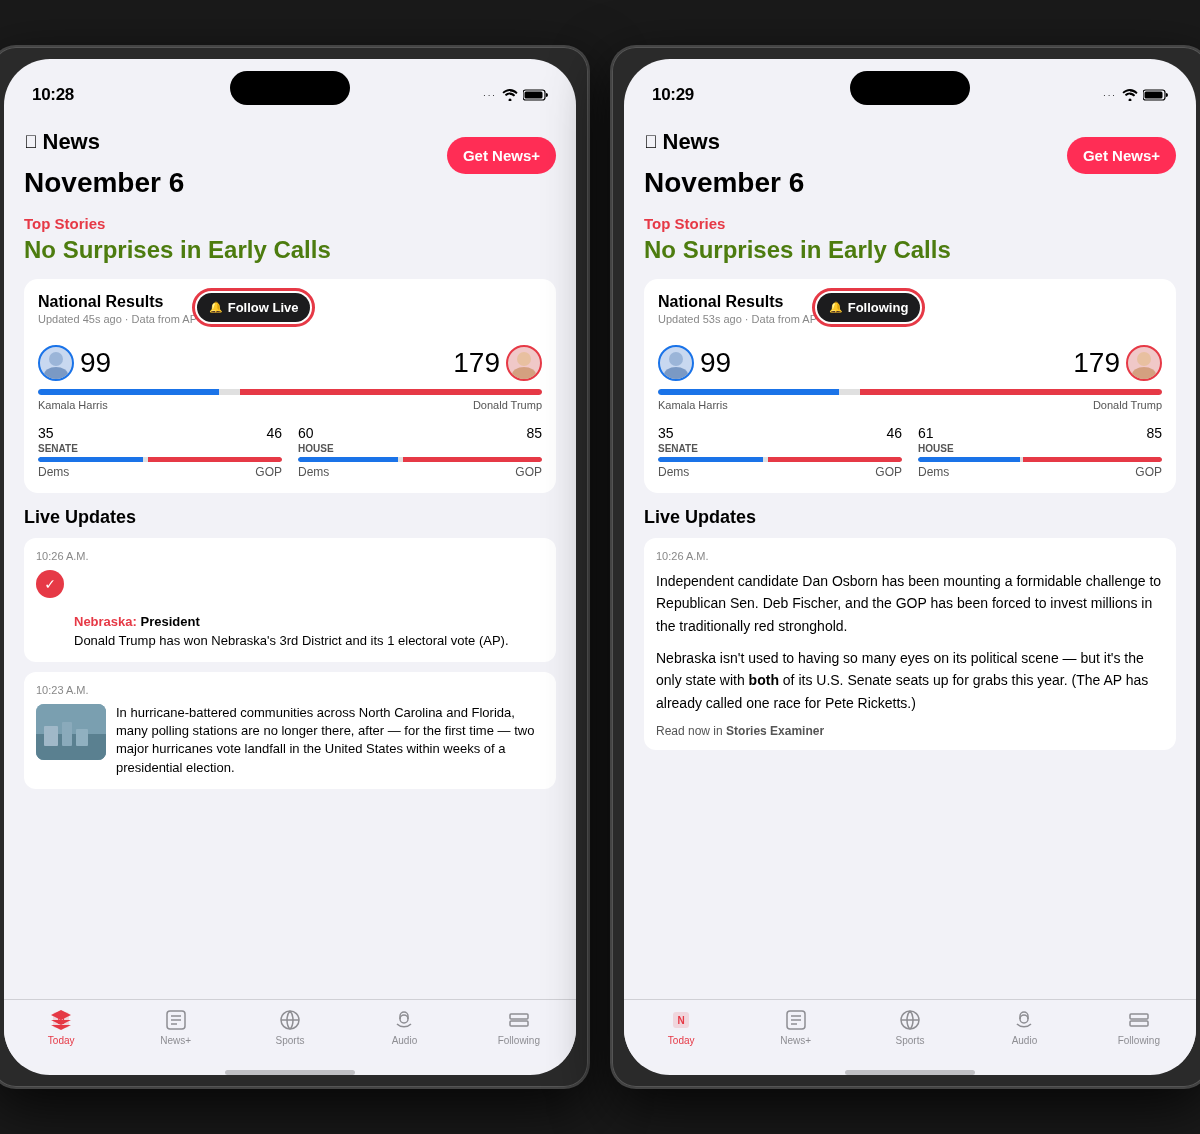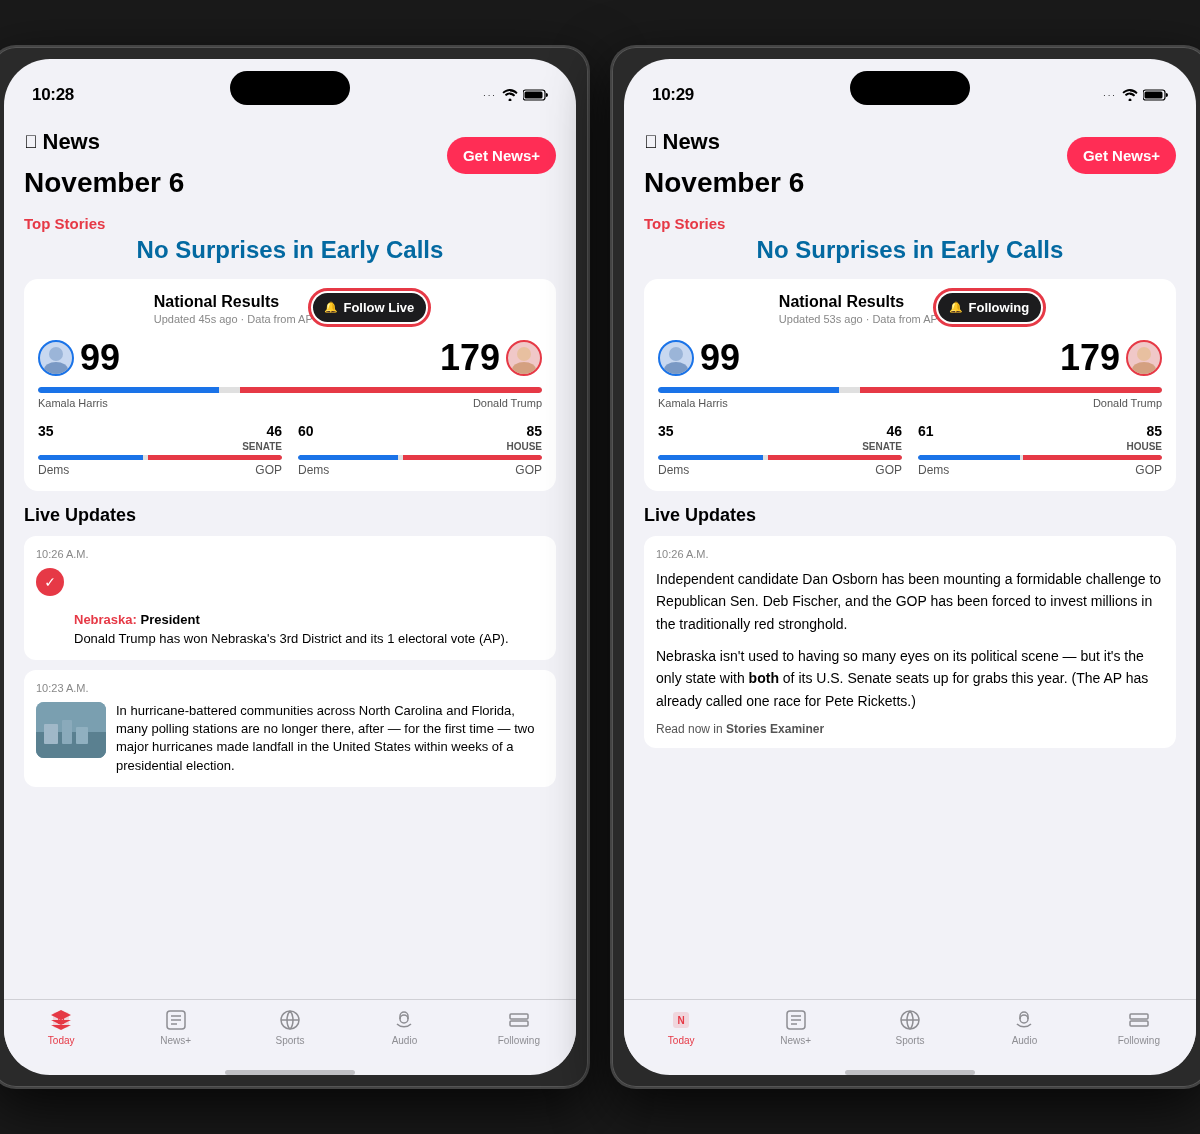--- a/index.html
+++ b/index.html
@@ -129,39 +129,38 @@
     .section-label {
       font-size: 15px;
       font-weight: 700;
       color: #e63946;
       margin-bottom: 4px;
     }
 
     .story-headline {
       font-size: 24px;
       font-weight: 800;
-      color: #0369a1;
+      color: #4d7c0f;
       line-height: 1.2;
       margin-bottom: 14px;
-      text-align: center;
     }
 
     
     .election-card {
       background: #fff;
       border-radius: 14px;
       padding: 14px;
       margin-bottom: 14px;
     }
 
     .election-header {
       display: flex;
-      justify-content: center;
+      justify-content: flex-start;
       align-items: flex-start;
-      margin-bottom: 12px;
+      margin-bottom: 20px;
     }
 
     .election-title {
       font-size: 16px;
       font-weight: 700;
       color: #000;
     }
 
     .election-subtitle {
       font-size: 11px;
@@ -227,22 +226,22 @@
       font-size: 18px;
       background: #c8d8f0;
     }
 
     .candidate-avatar.trump {
       border-color: #e63946;
       background: #f0c8c8;
     }
 
     .candidate-votes {
-      font-size: 36px;
-      font-weight: 700;
+      font-size: 28px;
+      font-weight: 400;
       color: #000;
     }
 
     
     .progress-bar {
       height: 6px;
       background: #e0e0e0;
       border-radius: 3px;
       overflow: hidden;
       margin-bottom: 4px;
@@ -280,30 +279,30 @@
     }
 
     .chamber {
       flex: 1;
     }
 
     .chamber-numbers {
       display: flex;
       justify-content: space-between;
       font-size: 14px;
-      font-weight: 700;
+      font-weight: 400;
       color: #000;
       margin-bottom: 2px;
     }
 
     .chamber-label {
       font-size: 10px;
       font-weight: 600;
       color: #555;
-      text-align: right;
+      text-align: left;
       margin-bottom: 3px;
     }
 
     .chamber-bar {
       height: 5px;
       background: #e0e0e0;
       border-radius: 3px;
       overflow: hidden;
       display: flex;
       margin-bottom: 3px;
@@ -588,21 +587,21 @@
           <div class="update-content">
             <div class="update-thumbnail">
               <svg width="70" height="56" viewBox="0 0 70 56">
                 <rect width="70" height="56" fill="#7a9fb0"></rect>
                 <rect y="30" width="70" height="26" fill="#5a8090"></rect>
                 <rect x="8" y="22" width="14" height="20" fill="#a0b8c8" rx="1"></rect>
                 <rect x="26" y="18" width="10" height="24" fill="#8aaabb" rx="1"></rect>
                 <rect x="40" y="25" width="12" height="17" fill="#90b0c0" rx="1"></rect>
               </svg>
             </div>
-            <div class="update-text-body">In hurricane-battered communities across North Carolina and Florida, many polling stations are no longer there, after — for the first time — two major hurricanes made landfall in the United States within weeks of a presidential election.</div>
+            <div class="update-text-body">In hurricane-battered communities across North Carolina and Florida, many polling stations are no longer there, after — for the first time — two major hurricanes vote landfall in the United States within weeks of a presidential election.</div>
           </div>
         </div>
 
       </div>
 
       <div class="tab-bar">
         <div class="tab-item">
           <svg class="tab-svg" viewBox="0 0 24 24" fill="#e63946">
             <path d="M12 2L2 7l10 5 10-5-10-5zM2 17l10 5 10-5M2 12l10 5 10-5"></path>
             <path d="M4 4l16 16M4 20L20 4" stroke="#e63946" stroke-width="0" fill="none"></path>

